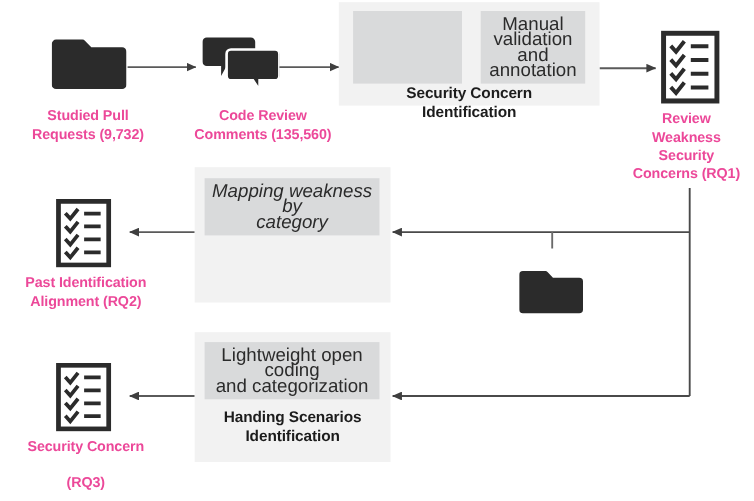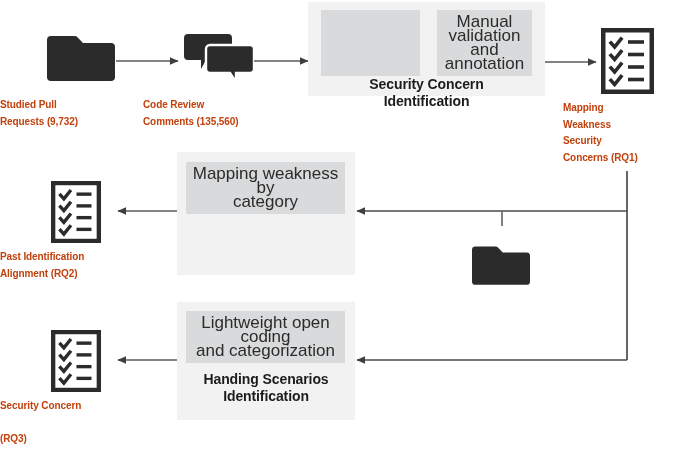--- a/index.html
+++ b/index.html
@@ -11,24 +11,25 @@
     position:relative;
     width:685px;
     height:455px;
     background:#ffffff;
     overflow:hidden;
   }
 
   
   .node-label{
     position:absolute;
+    text-align:center;
     font-weight:bold;
-    font-size:10px;
+    font-size:13px;
     line-height:16.5px;
-    color:#c2410c;
+    color:#ec4899;
     letter-spacing:-0.1px;
   }
   .group-title{
     position:absolute;
     text-align:center;
     font-weight:bold;
     font-size:14px;
     line-height:17px;
     color:#1c1c1c;
     letter-spacing:-0.1px;
@@ -131,21 +132,21 @@
   </div>
 
   <div class="group-title" style="left:308px;top:76px;width:237px;">
     <span>Security Concern</span><br>
     <span>Identification</span>
   </div>
 
   <div class="group-box" style="left:177px;top:152px;width:178px;height:123px;"></div>
 
   <div class="step-box" style="left:186px;top:162px;width:159px;height:52px;"></div>
-  <div class="step-text" style="left:186px;top:162px;width:159px;height:52px;">
+  <div class="step-text" style="left:186px;top:162px;width:159px;height:52px;font-style:italic;">
     <span>
       <span>Mapping weakness by</span><br>
       <span>category</span>
     </span>
   </div>
 
 
   <div class="group-box" style="left:177px;top:302px;width:178px;height:118px;"></div>
 
   <div class="step-box" style="left:186px;top:311px;width:159px;height:52px;"></div>
@@ -193,21 +194,21 @@
       </g>
       <g stroke="#2b2b2b" stroke-width="3.6" stroke-linecap="butt">
         <line x1="27" y1="14" x2="43" y2="14"></line>
         <line x1="27" y1="26.5" x2="43" y2="26.5"></line>
         <line x1="27" y1="39" x2="43" y2="39"></line>
         <line x1="27" y1="51.5" x2="43" y2="51.5"></line>
       </g>
     </svg>
   </div>
   <div class="node-label" style="left:563px;top:100px;width:122px;">
-    <span>Mapping</span><br>
+    <span>Review</span><br>
     <span>Weakness</span><br>
     <span>Security</span><br>
     <span>Concerns (RQ1)</span>
   </div>
 
   <div class="icon-wrap" style="left:51px;top:181px;width:50px;height:62px;">
     <svg viewBox="0 0 53 66" width="50" height="62">
       <rect x="2" y="2" width="49" height="62" fill="#ffffff" stroke="#2b2b2b" stroke-width="5"></rect>
       <g stroke="#2b2b2b" stroke-width="3.6" fill="none" stroke-linecap="square">
         <path d="M10,15 l3.6,4 L20,11"></path>

